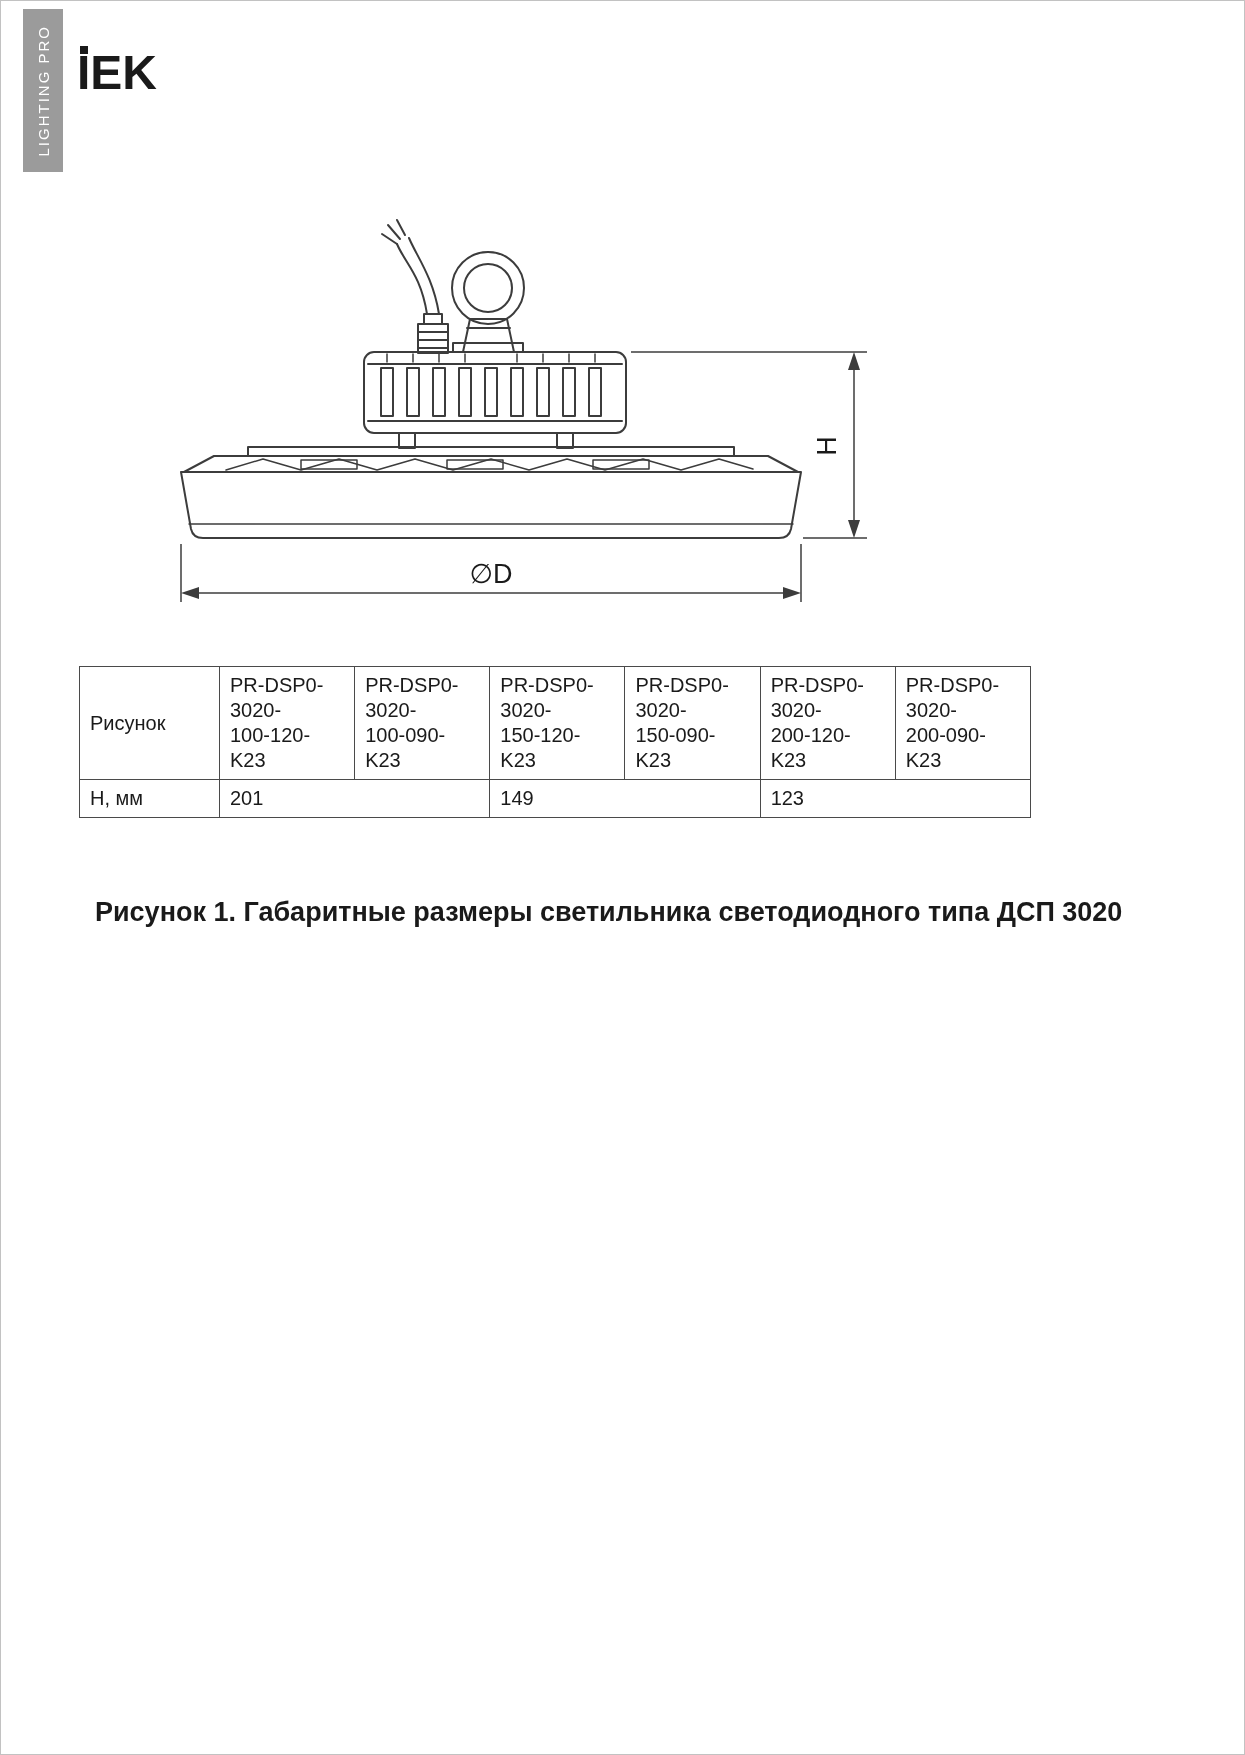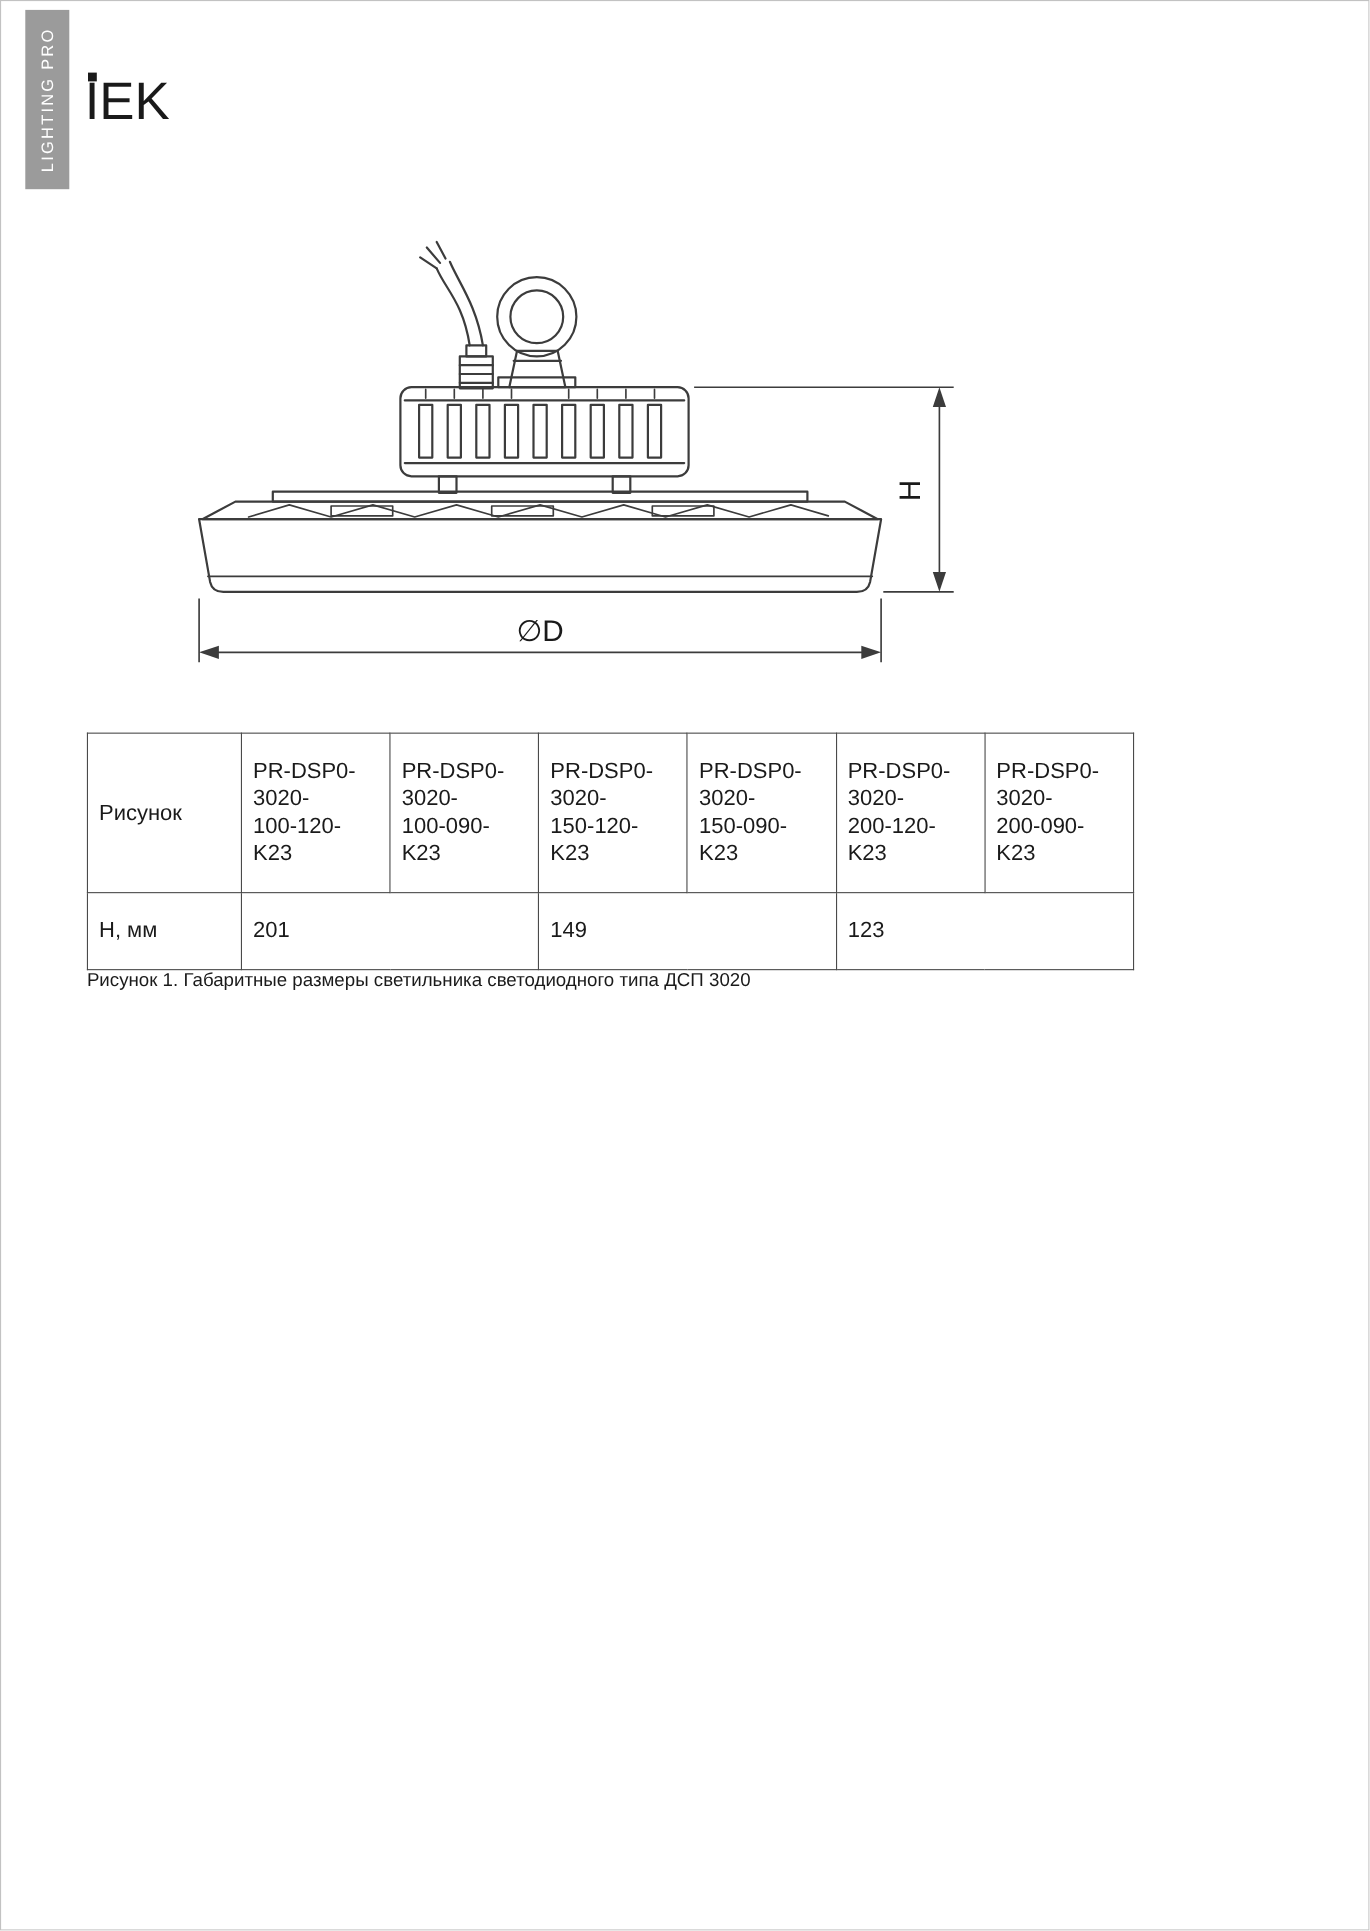--- a/index.html
+++ b/index.html
@@ -31,24 +31,23 @@
     color: #ffffff;
     font-size: 15px;
     letter-spacing: 2px;
     font-weight: 400;
     white-space: nowrap;
   }
   .logo {
     position: absolute;
     left: 76px; top: 48px;
     font-size: 48px;
-    font-weight: 400;
+    font-weight: 700;
     letter-spacing: 0px;
     line-height: 1;
-    margin-top: 20px;
   }
   .logo-dot {
     position: absolute;
     left: 3px; top: -3px;
     width: 8px; height: 8px;
     background: #1a1a1a;
   }
   
   .figure-svg {
     position: absolute;
@@ -67,34 +66,34 @@
     width: 952px;
   }
   table.spec {
     width: 100%;
     border-collapse: collapse;
     table-layout: fixed;
     font-size: 20px;
   }
   table.spec th, table.spec td {
     border: 1px solid #4a4a4a;
-    padding: 22px 10px;
+    padding: 6px 10px;
     text-align: left;
     font-weight: 400;
     vertical-align: middle;
     line-height: 1.25;
   }
   table.spec th.model { white-space: pre-line; vertical-align: middle; }
   table.spec td.value-cell { height: 34px; }
   .caption {
     position: absolute;
     left: 78px; top: 880px;
-    margin: 0;
-    font-size: 17px;
-    font-weight: 400;
+    margin: 16px;
+    font-size: 27px;
+    font-weight: 700;
   }
 </style>
 </head>
 <body>
 
 <div class="page">
 
   <div class="brand-bar">
     <span class="brand-bar-text">LIGHTING PRO</span>
   </div>

